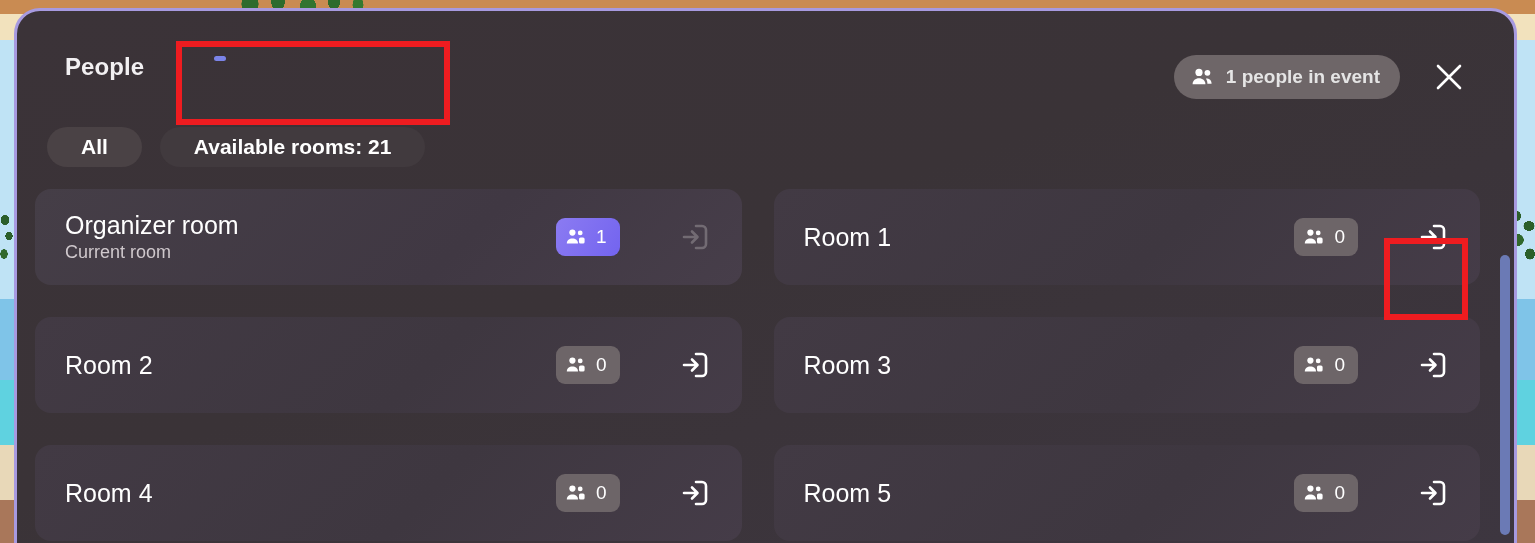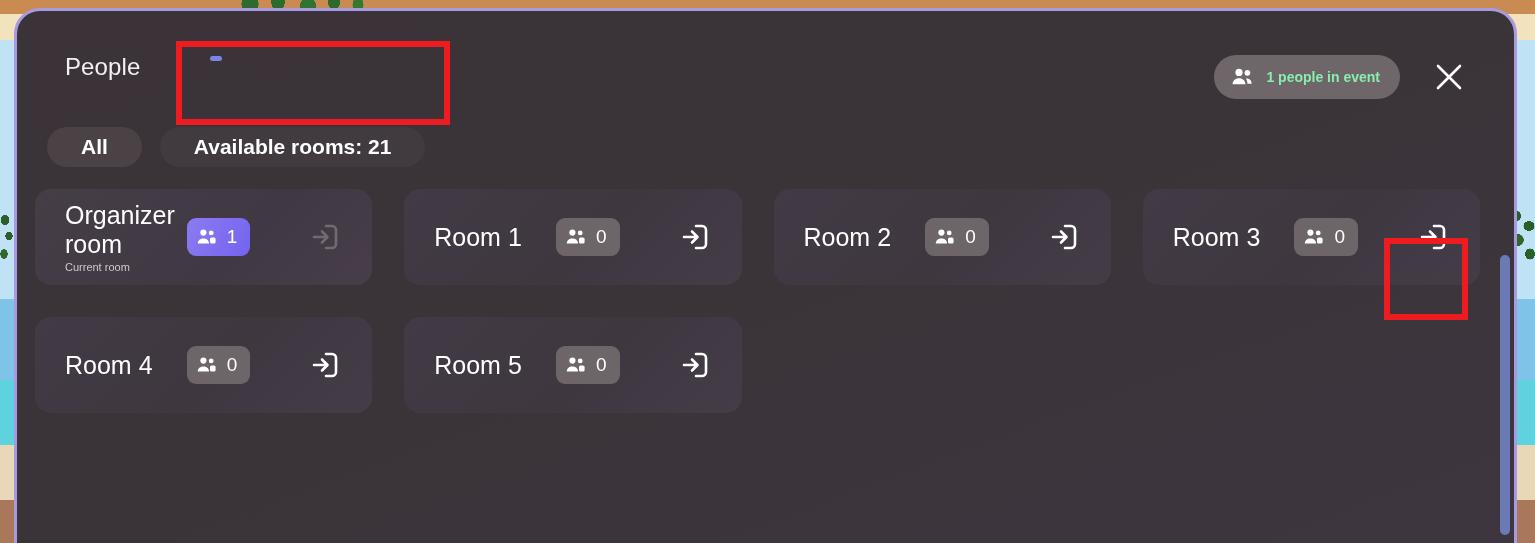--- a/index.html
+++ b/index.html
@@ -66,35 +66,35 @@
     position:relative; height:122px;
     padding:0 24px 0 30px;
     display:flex; align-items:flex-start;
   }
   .tabs { display:flex; align-items:flex-start; padding-top:42px; gap:40px; }
   .tab {
     position:relative; padding:0 18px 16px 18px;
     font-size:24px; font-weight:700; color:#ffffff; letter-spacing:.1px;
     cursor:pointer; white-space:nowrap;
   }
-  .tab.inactive { color:#f2f0f2; font-weight:400; }
+  .tab.inactive { color:#f2f0f2; font-weight:700; }
   .tab .underline {
     position:absolute; left:12px; right:12px; bottom:8px;
     height:5px; border-radius:3px; background:#7b84e8;
   }
 
   .header-right {
     margin-left:auto; display:flex; align-items:center; gap:28px;
     padding-top:44px;
   }
   .people-pill {
     display:flex; align-items:center; gap:13px;
     background:#6e6668; border-radius:22px;
     height:44px; padding:0 20px 0 17px;
-    font-size:14px; font-weight:600; color:#86efac; cursor:pointer;
+    font-size:19px; font-weight:600; color:#e5e5e5; cursor:pointer;
   }
   .close-btn {
     width:42px; height:42px; display:flex; align-items:center;
     justify-content:center; cursor:pointer; margin-right:20px;
   }
 
   
   .annot {
     position:absolute; border:6px solid #ee1c20;
     pointer-events:none; z-index:40;
@@ -108,36 +108,36 @@
     height:40px; border-radius:28px; display:flex; align-items:center;
     justify-content:center; font-size:21px; font-weight:600; color:#fff;
     cursor:pointer; padding:0 34px; white-space:nowrap;
   }
   .chip.selected { background:#4a4245; min-width:94px; }
   .chip.normal   { background:#413a3e; }
 
   
   .rooms {
     margin-top:22px; padding:0 34px 0 18px;
-    display:grid; grid-template-columns:1fr 1fr 1fr 1fr;
+    display:grid; grid-template-columns:1fr 1fr;
     column-gap:8px; row-gap:8px;
     position:relative;
     gap:32px;
   }
   .room-card {
     position:relative; height:96px; border-radius:16px;
     background:linear-gradient(135deg,#423a44 0%,#3e3740 55%,#453c48 100%);
     display:flex; align-items:center; padding:0 26px 0 30px; cursor:pointer;
   }
   .room-card.current {
     background:linear-gradient(135deg,#453e47 0%,#403843 60%,#473e4a 100%);
   }
   .room-text { display:flex; flex-direction:column; gap:2px; }
   .room-name { font-size:25px; font-weight:400; color:#ffffff; }
-  .room-sub  { font-size:11px; font-weight:400; color:#cfc8cc; }
+  .room-sub  { font-size:18px; font-weight:400; color:#cfc8cc; }
 
   .room-right { margin-left:auto; display:flex; align-items:center; gap:54px; }
 
   .count-badge {
     display:flex; align-items:center; gap:10px;
     height:38px; border-radius:9px; padding:0 13px 0 10px;
     font-size:19px; font-weight:500; color:#fff; background:#6d6568;
   }
   .count-badge.accent { background:linear-gradient(120deg,#8b7bf2,#7364ef); }
 

